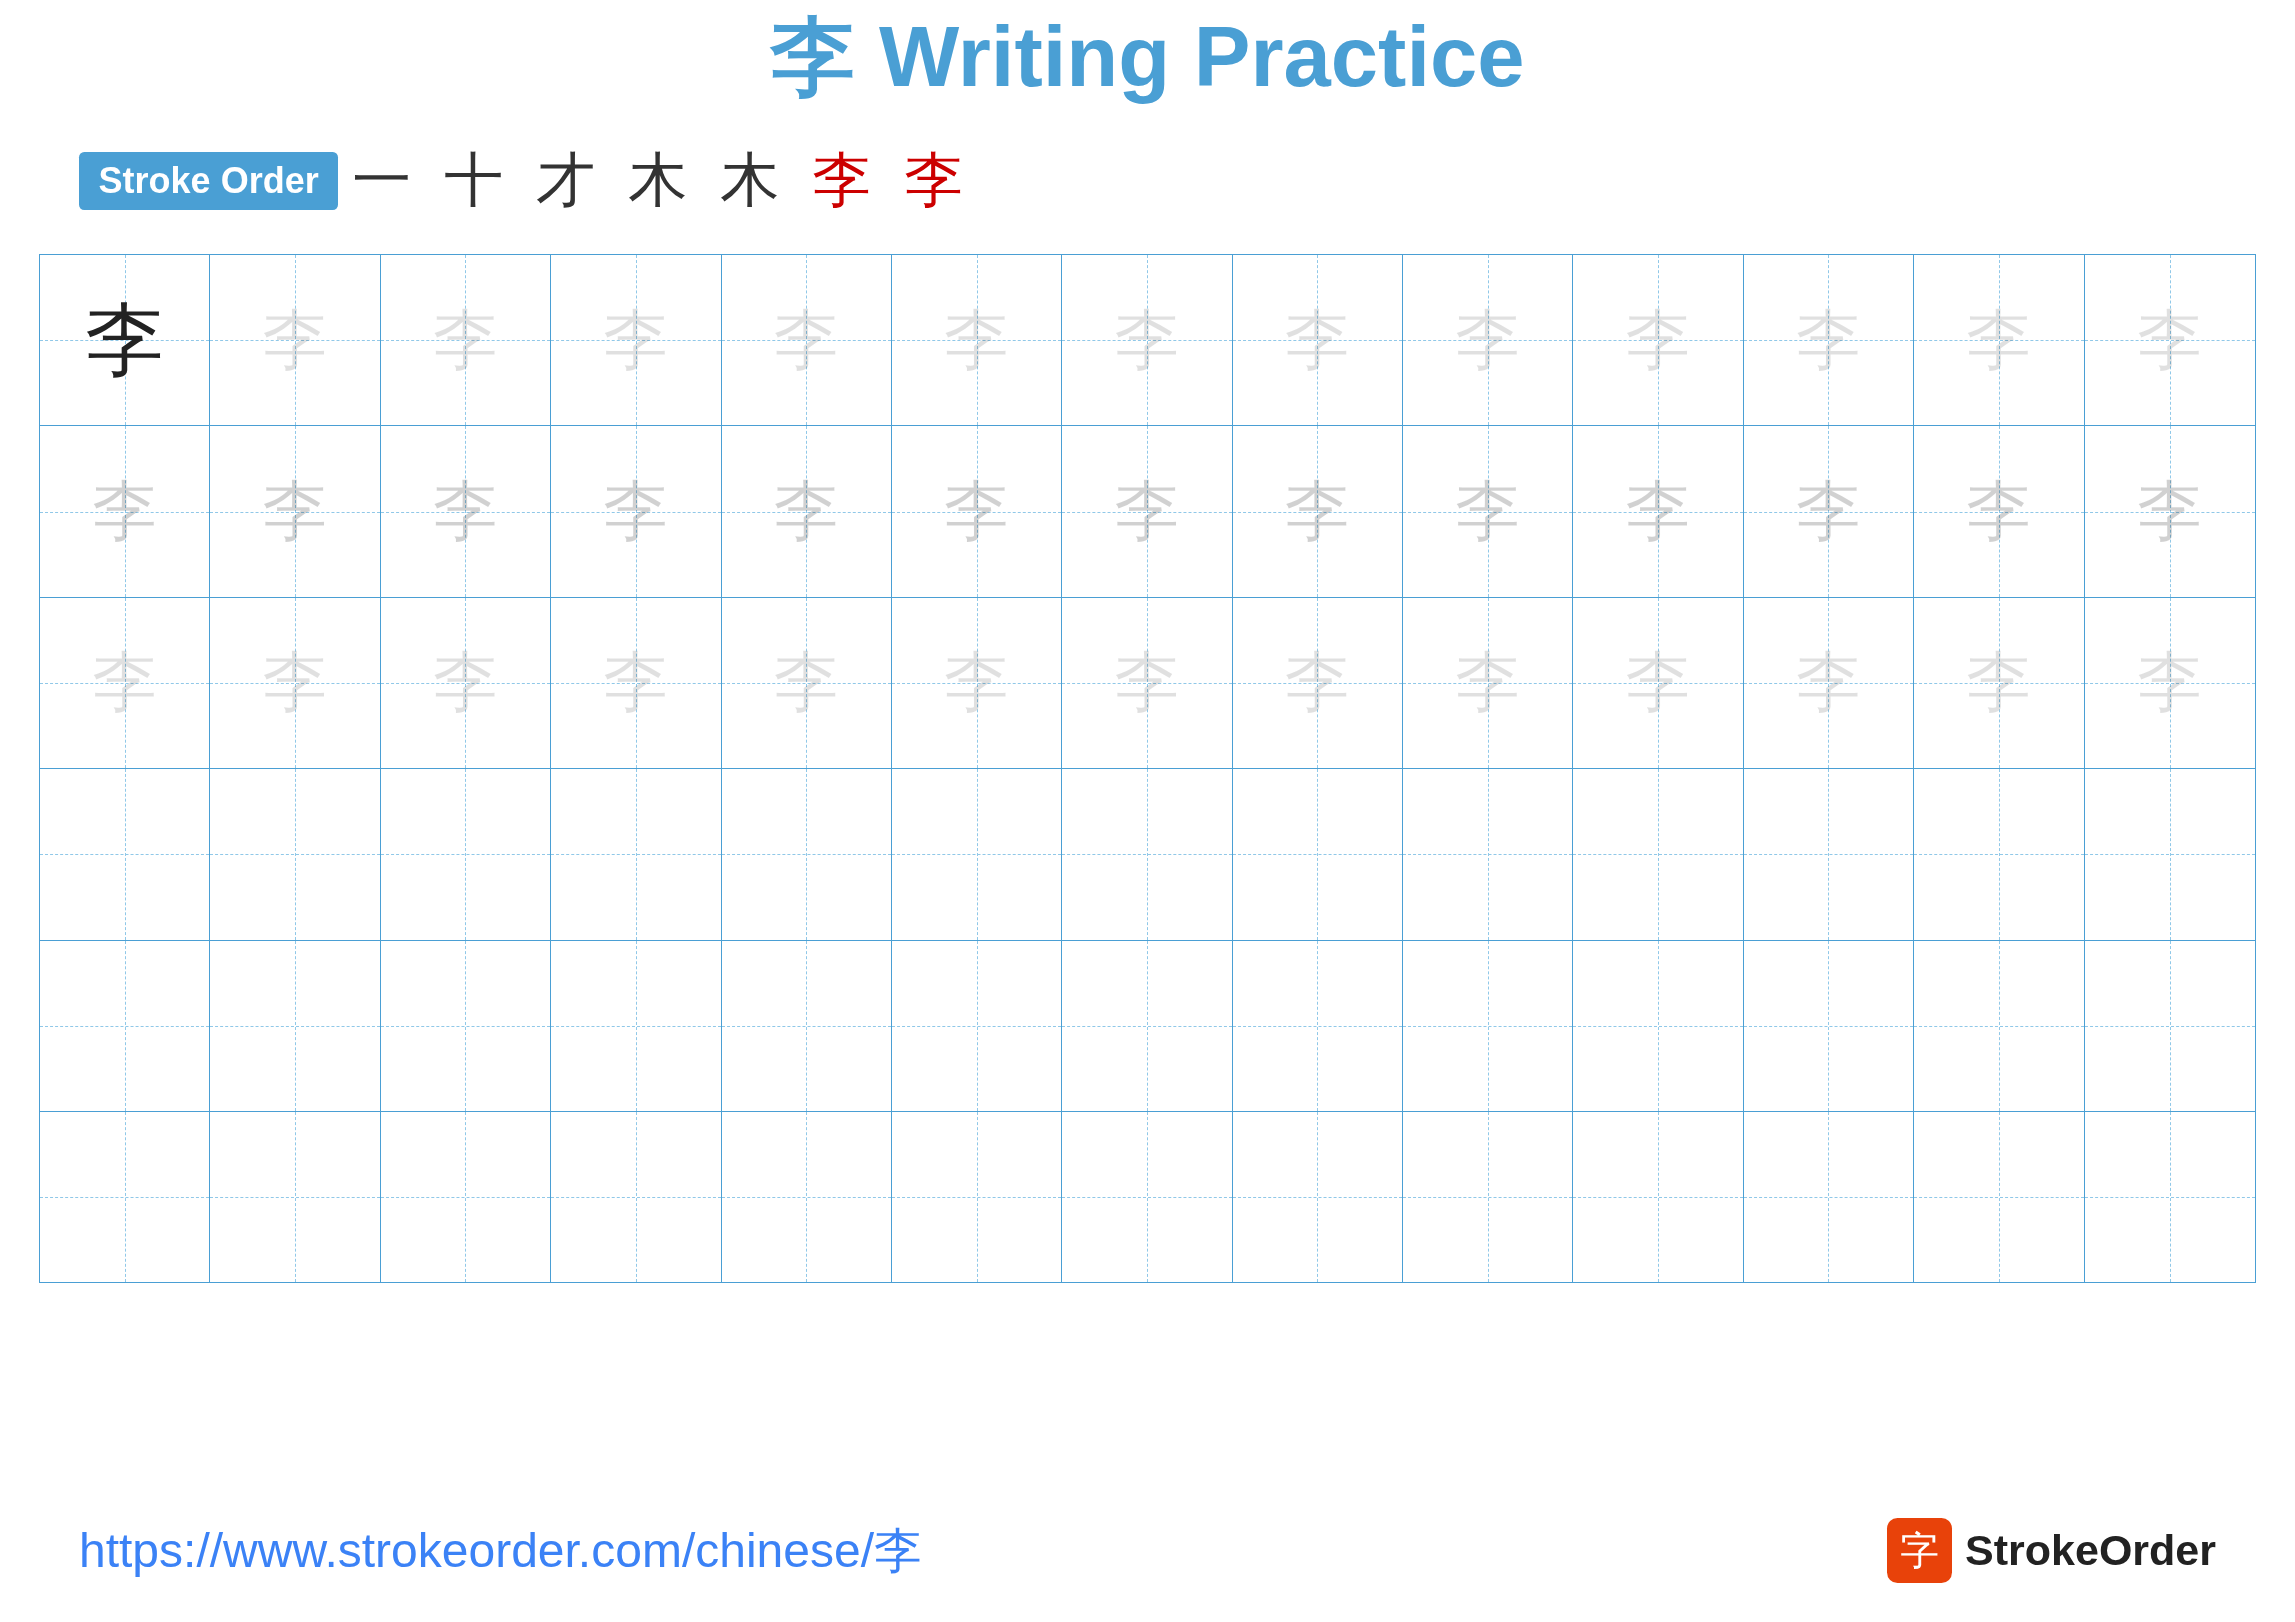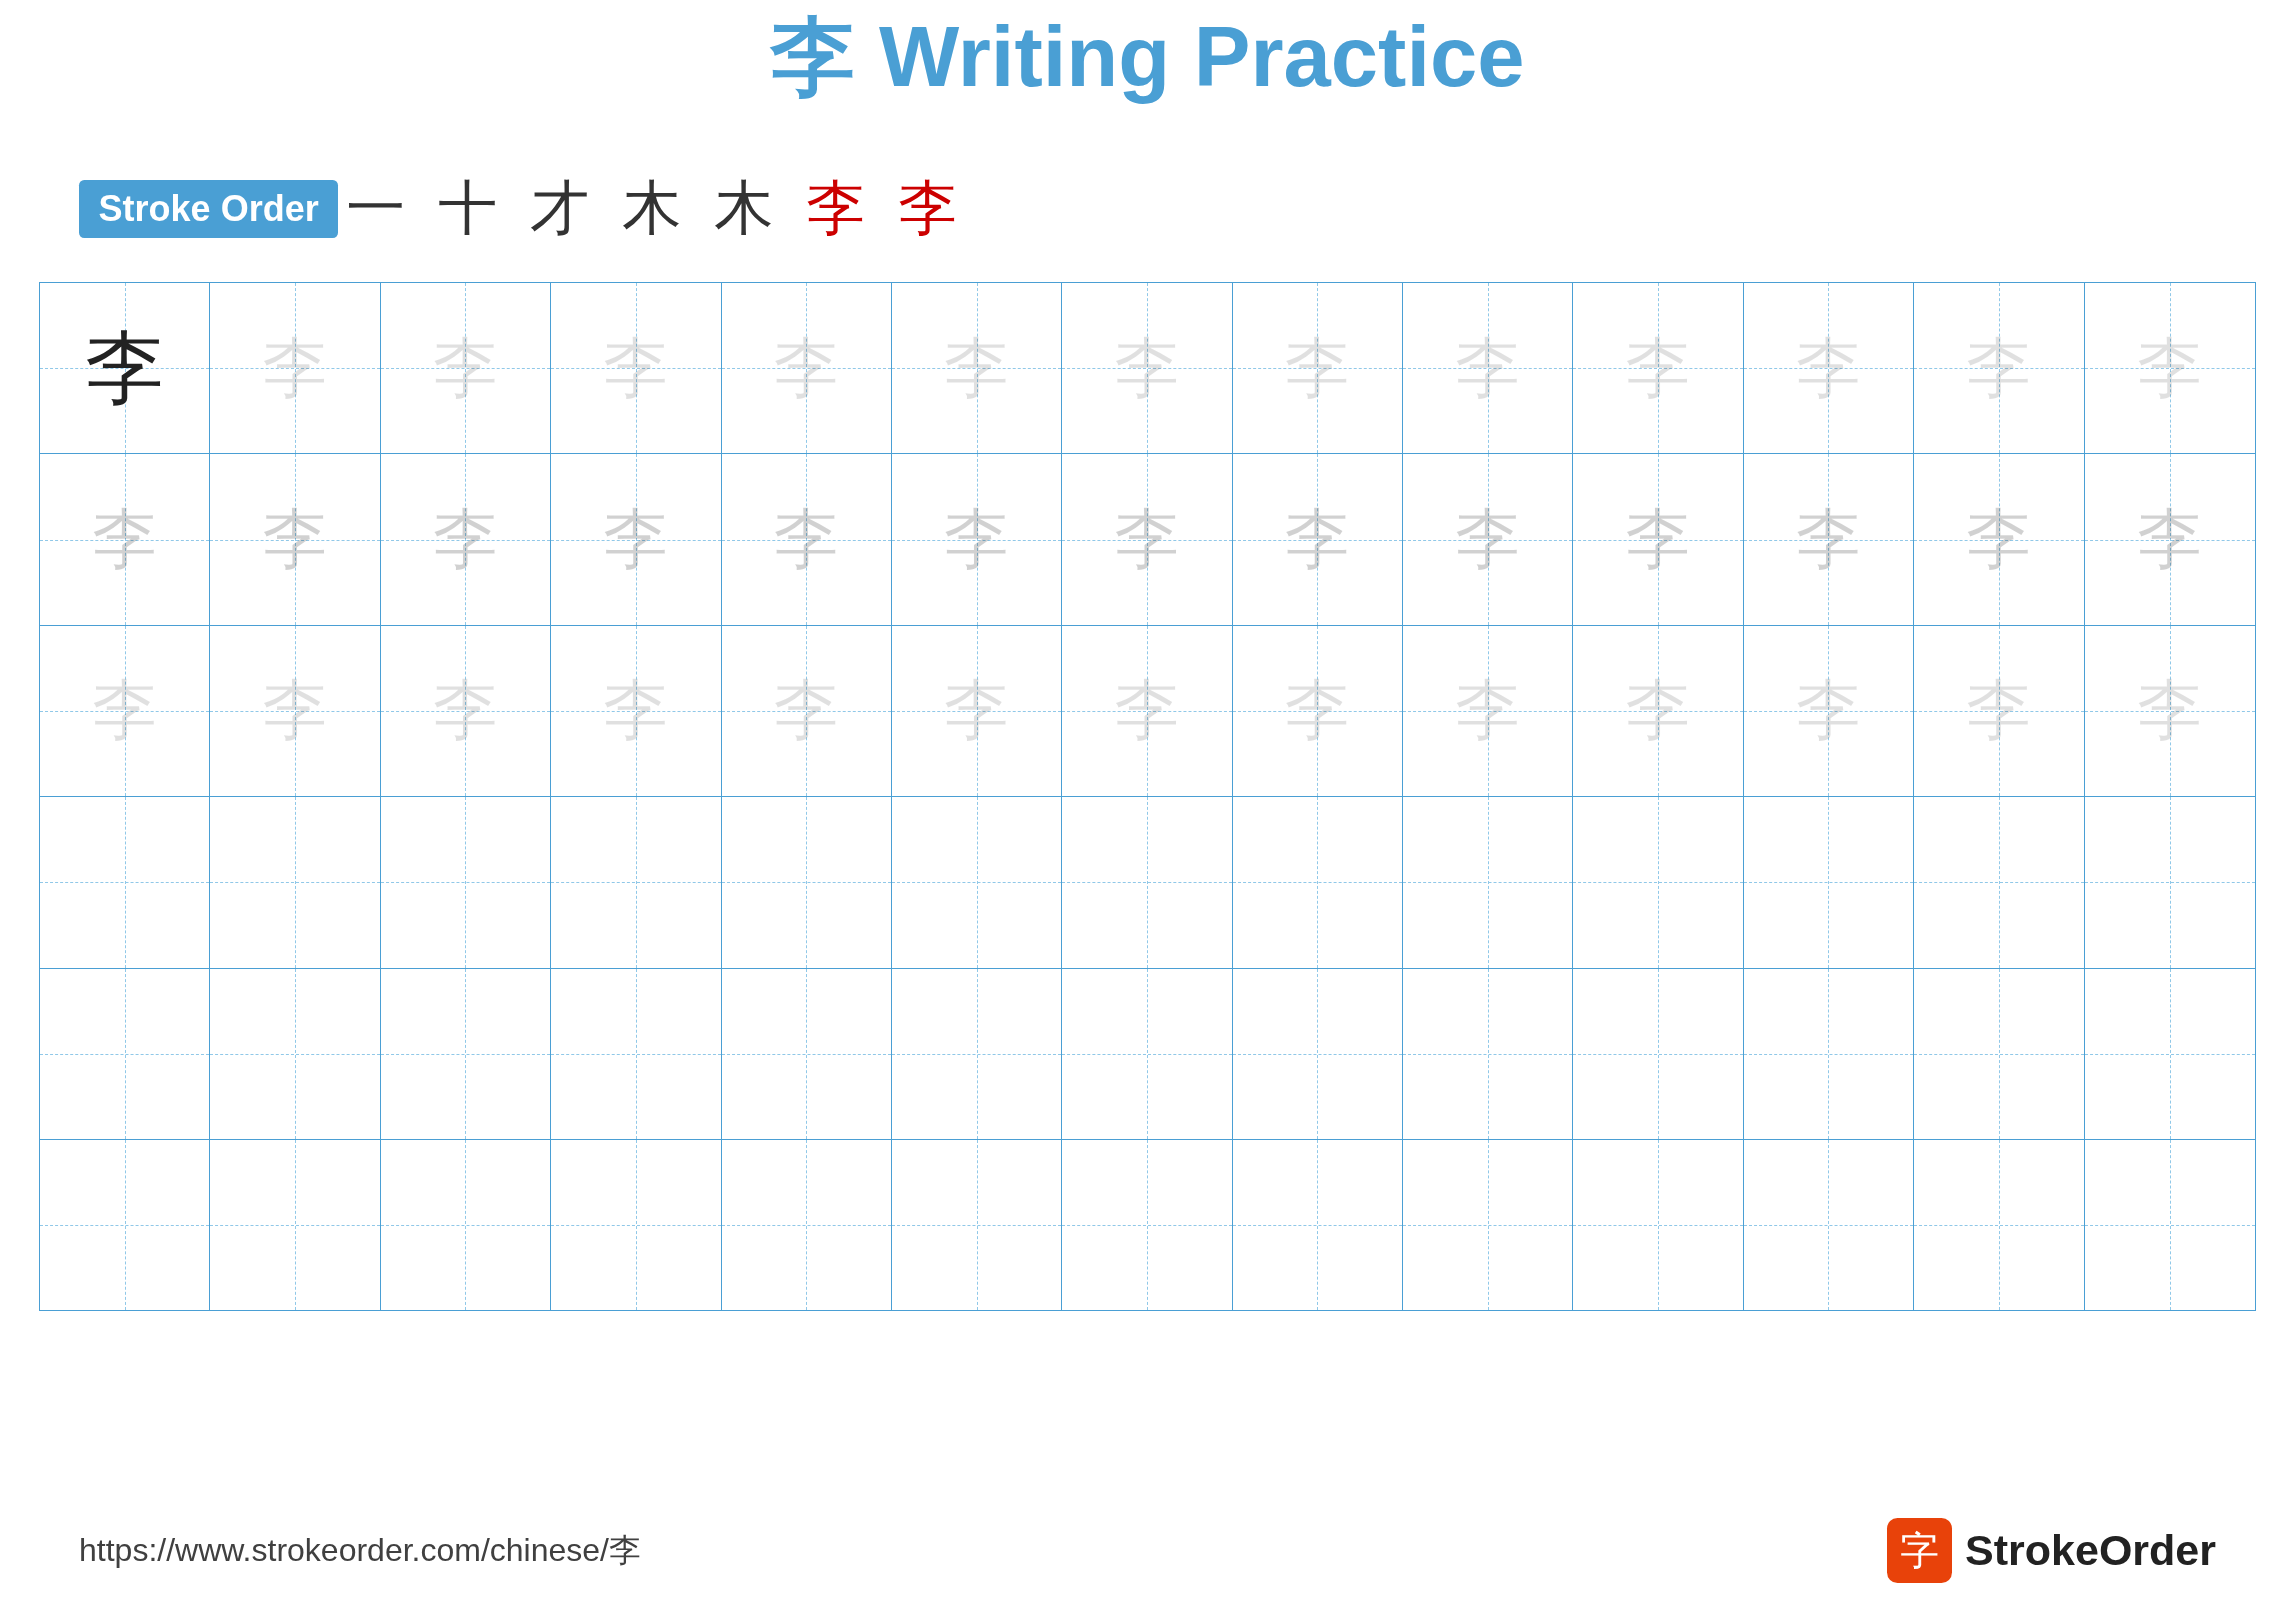--- a/index.html
+++ b/index.html
@@ -25,22 +25,21 @@
     .title-char {
       color: #4a9fd4;
     }
 
     
     .stroke-order-row {
       display: flex;
       align-items: center;
       padding-left: 79px;
       margin-bottom: 33px;
-      gap: 8px;
-      margin-top: 28px;
+      gap: 14px;
     }
     .stroke-order-badge {
       background: #4a9fd4;
       color: white;
       font-size: 36px;
       font-weight: bold;
       padding: 7.9px 19.6px;
       border-radius: 5.2px;
     }
     .stroke-sequence {
@@ -126,22 +125,22 @@
       position: absolute;
       bottom: 39px;
       left: 0;
       right: 0;
       display: flex;
       justify-content: space-between;
       align-items: center;
       padding: 0 79px;
     }
     .footer-url {
-      font-size: 32px;
-      color: #404040;
+      font-size: 48px;
+      color: #3b82f6;
     }
     .footer-logo {
       display: flex;
       align-items: center;
       gap: 13px;
     }
     .footer-logo-icon {
       width: 65px;
       height: 65px;
       background: #e8420a;

